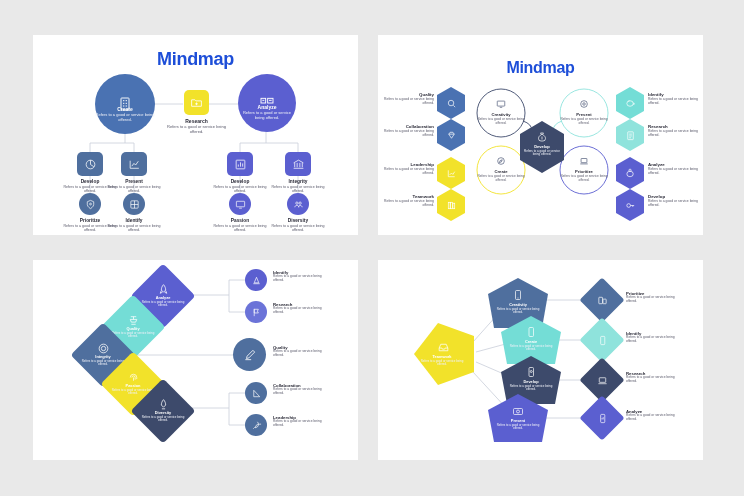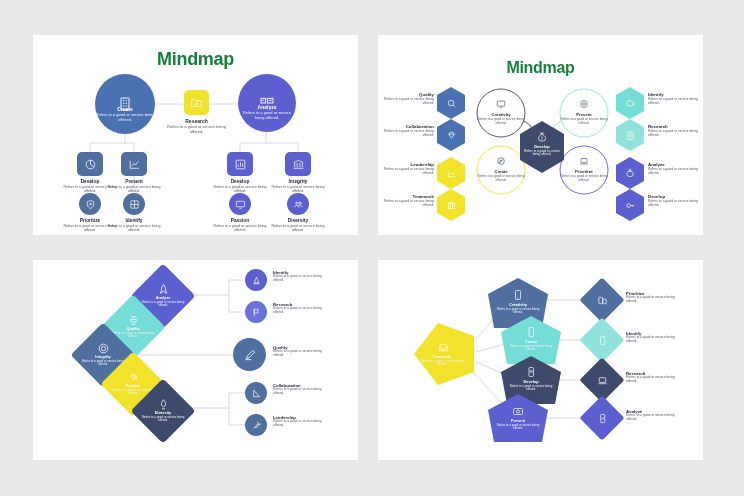--- a/index.html
+++ b/index.html
@@ -16,21 +16,21 @@
   #panel1{left:33px;  top:35px;  width:325px; height:200px;}
   #panel2{left:378px; top:35px;  width:325px; height:200px;}
   #panel3{left:33px;  top:260px; width:325px; height:200px;}
   #panel4{left:378px; top:260px; width:325px; height:200px;}
 
   .title{
     position:absolute;
     width:100%;
     text-align:center;
     font-weight:bold;
-    color:#15803d;
+    color:#1d4ed8;
     letter-spacing:-0.3px;
   }
   #panel1 .title,#panel3 .title{top:14px;font-size:18px;}
   #panel2 .title{top:24px;font-size:16px;}
 
   svg.canvas{position:absolute;left:0;top:0;width:100%;height:100%;}
 
   
   .lbl{
     position:absolute;

